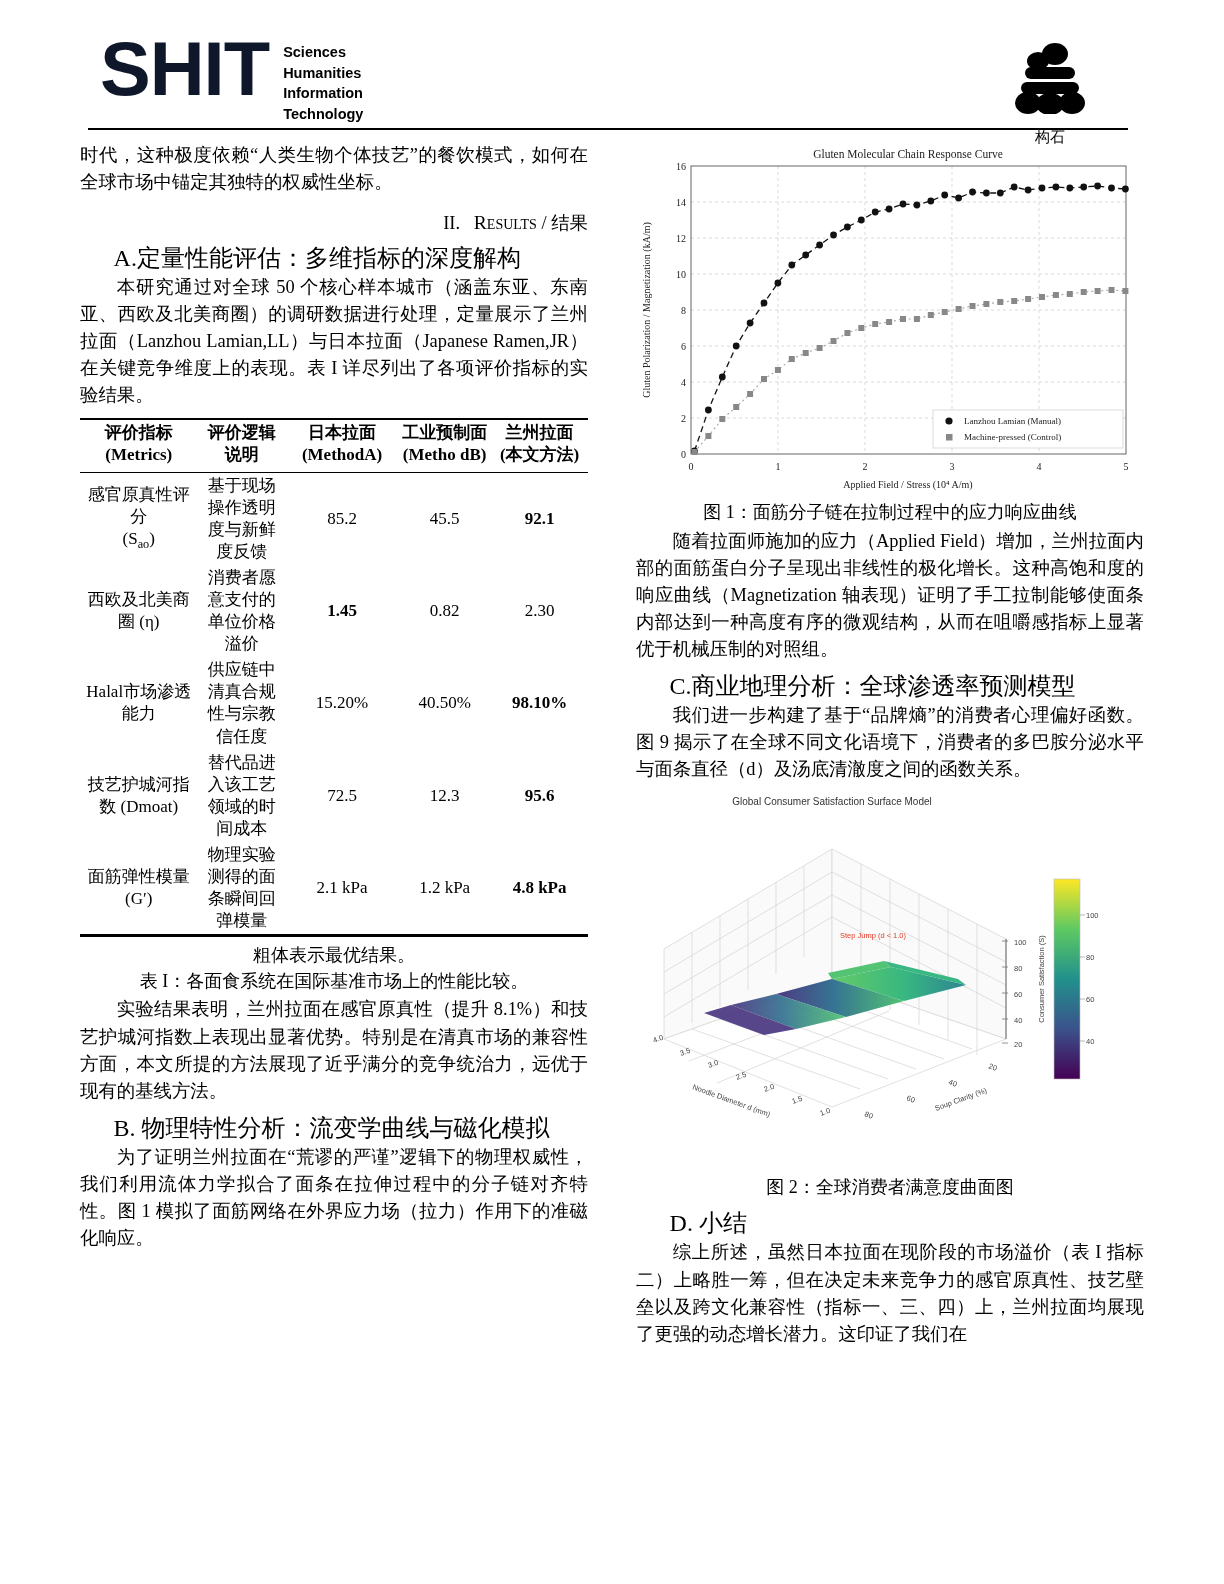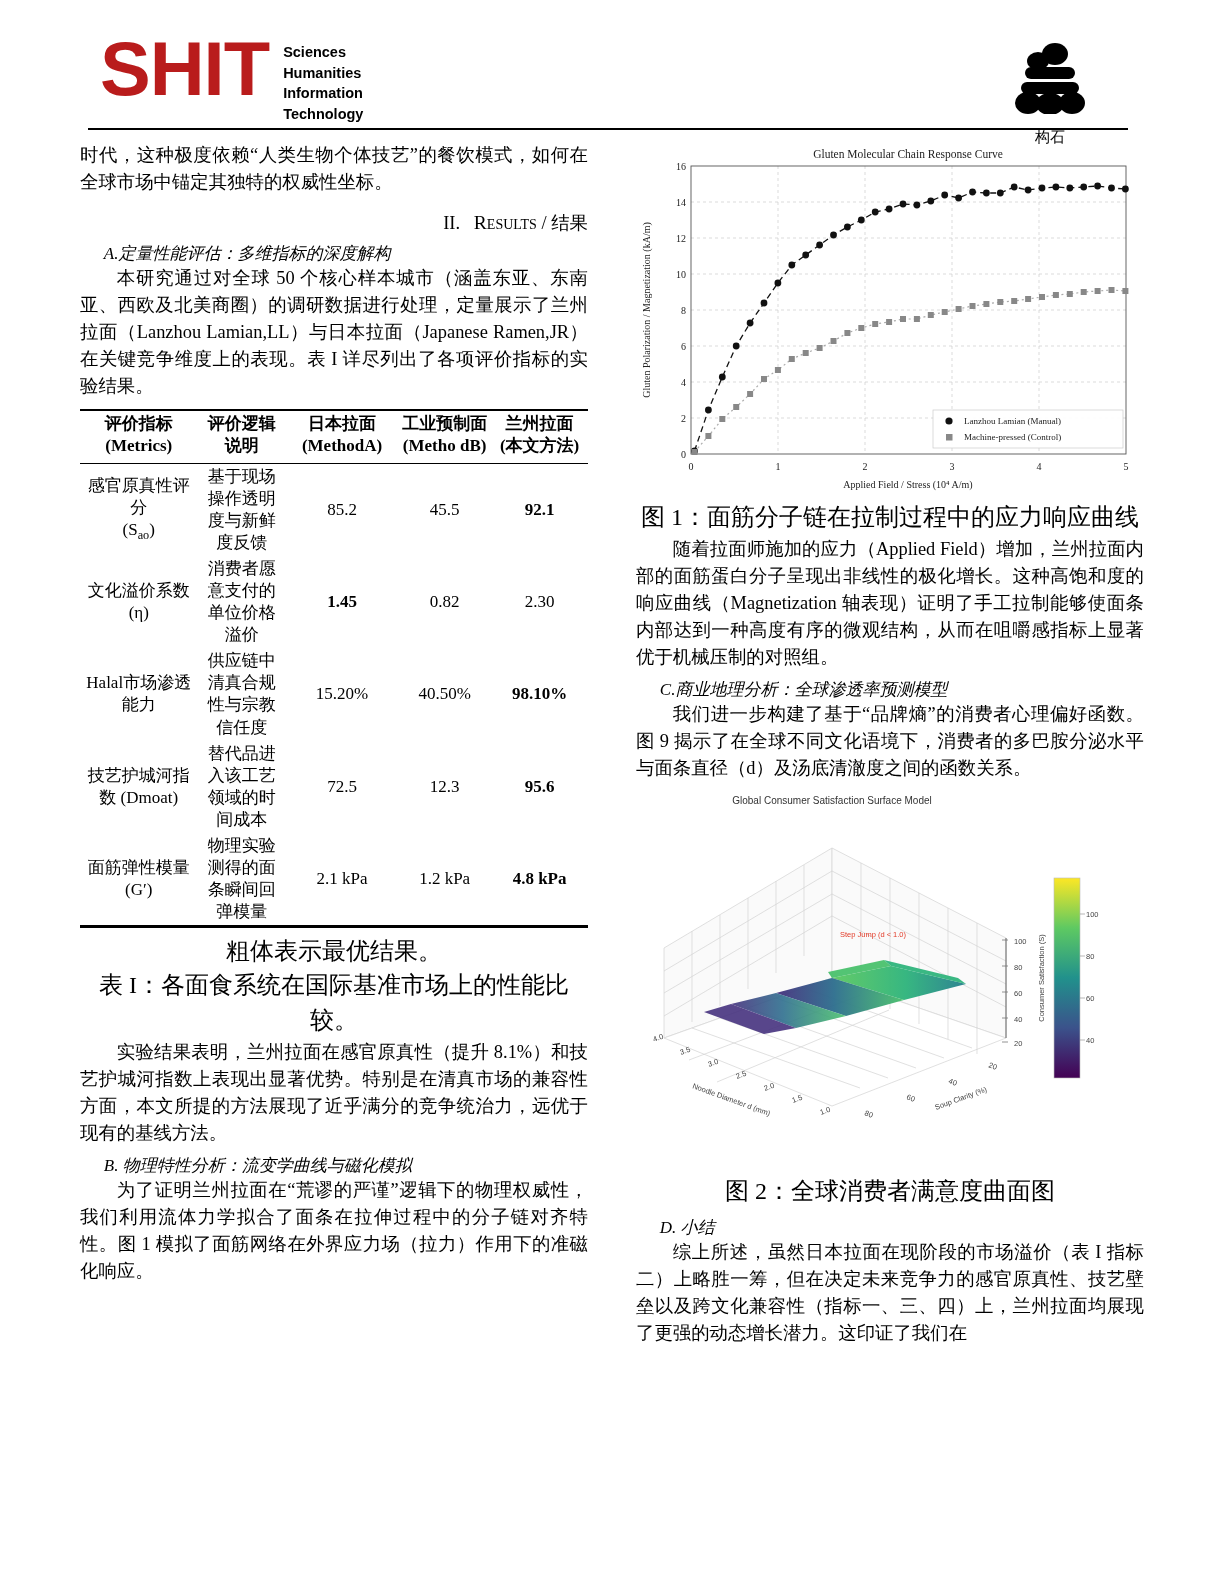--- a/index.html
+++ b/index.html
@@ -3,40 +3,40 @@
 <meta charset="utf-8">
 <style>
   html,body{margin:0;padding:0;background:#ffffff;}
   body{width:1224px;height:1584px;font-family:"Liberation Serif",serif;color:#000;}
   .page{position:relative;width:1224px;height:1584px;box-sizing:border-box;padding:0;}
 
   
   .masthead{position:absolute;left:0;top:0;width:1224px;height:136px;}
   .logo-block{position:absolute;left:100px;top:34px;display:flex;align-items:flex-start;}
   .logo-word{font-family:"Liberation Sans",sans-serif;font-weight:bold;font-size:76px;
-    letter-spacing:-1px;line-height:.92;color:#b91c1c;}
+    letter-spacing:-1px;line-height:.92;color:#0f172a;}
   .logo-sub{font-family:"Liberation Sans",sans-serif;font-weight:bold;font-size:14.5px;
     line-height:1.42;margin-left:14px;margin-top:8px;}
   .brandmark{position:absolute;left:995px;top:40px;width:110px;text-align:center;}
   .brandmark svg{display:block;margin:0 auto;}
   .brandmark .bm-text{font-family:"Liberation Sans",sans-serif;font-weight:normal;font-size:15px;margin-top:14px;}
   .rule{position:absolute;left:88px;top:128px;width:1040px;height:0;border-top:2.2px solid #000;}
 
   
   .col{position:absolute;top:142px;width:508px;}
   .col-left{left:80px;}
   .col-right{left:636px;}
 
   p.body{margin:0;font-size:18.4px;line-height:1.47;text-align:justify;text-justify:inter-ideograph;}
   p.indent{text-indent:2em;}
   p.noindent{text-indent:0;}
   .sec{margin:14px 0 4px 0;text-align:right;font-size:18.4px;}
   .sec .sc{font-variant:small-caps;font-size:19.5px;}
-  .subsec{margin:7px 0 0 0;font-size:17px;text-indent:1.4em;font-style:italic;}
-  .cap{margin:6px 0 2px 0;font-size:24px;text-align:center;line-height:1.42;}
+  .subsec{margin:7px 0 0 0;font-size:24px;text-indent:1.4em;}
+  .cap{margin:6px 0 2px 0;font-size:18px;text-align:center;line-height:1.42;}
 
   
   table.metrics{border-collapse:collapse;width:508px;margin-top:9px;font-size:17px;}
   table.metrics th,table.metrics td{padding:2px 3px;text-align:center;vertical-align:middle;line-height:1.3;}
   table.metrics thead th{font-weight:bold;}
   table.metrics thead tr th{border-top:2.2px solid #000;border-bottom:1.1px solid #000;padding-bottom:5px;}
   table.metrics tbody tr:last-child td{border-bottom:none;}
   .tbl-bottom{width:508px;height:0;border-top:1.1px solid #000;border-bottom:2.2px solid #000;margin-top:0;}
   .b{font-weight:bold;}
   .c1{width:118px;} .c2{width:92px;} .c3{width:110px;} .c4{width:92px;} .c5{width:96px;}
@@ -134,21 +134,21 @@
           <td>
             <span>感官原真性评分</span><br>
             <span><span>(S</span><sub>ao</sub><span>)</span></span>
           </td>
           <td>基于现场操作透明度与新鲜度反馈</td>
           <td>85.2</td>
           <td>45.5</td>
           <td class="b">92.1</td>
         </tr>
         <tr>
-          <td>文化溢价系数 (η)</td>
+          <td>西欧及北美商圈 (η)</td>
           <td>消费者愿意支付的单位价格溢价</td>
           <td class="b">1.45</td>
           <td>0.82</td>
           <td>2.30</td>
         </tr>
         <tr>
           <td>Halal市场渗透能力</td>
           <td>供应链中清真合规性与宗教信任度</td>
           <td>15.20%</td>
           <td>40.50%</td>

